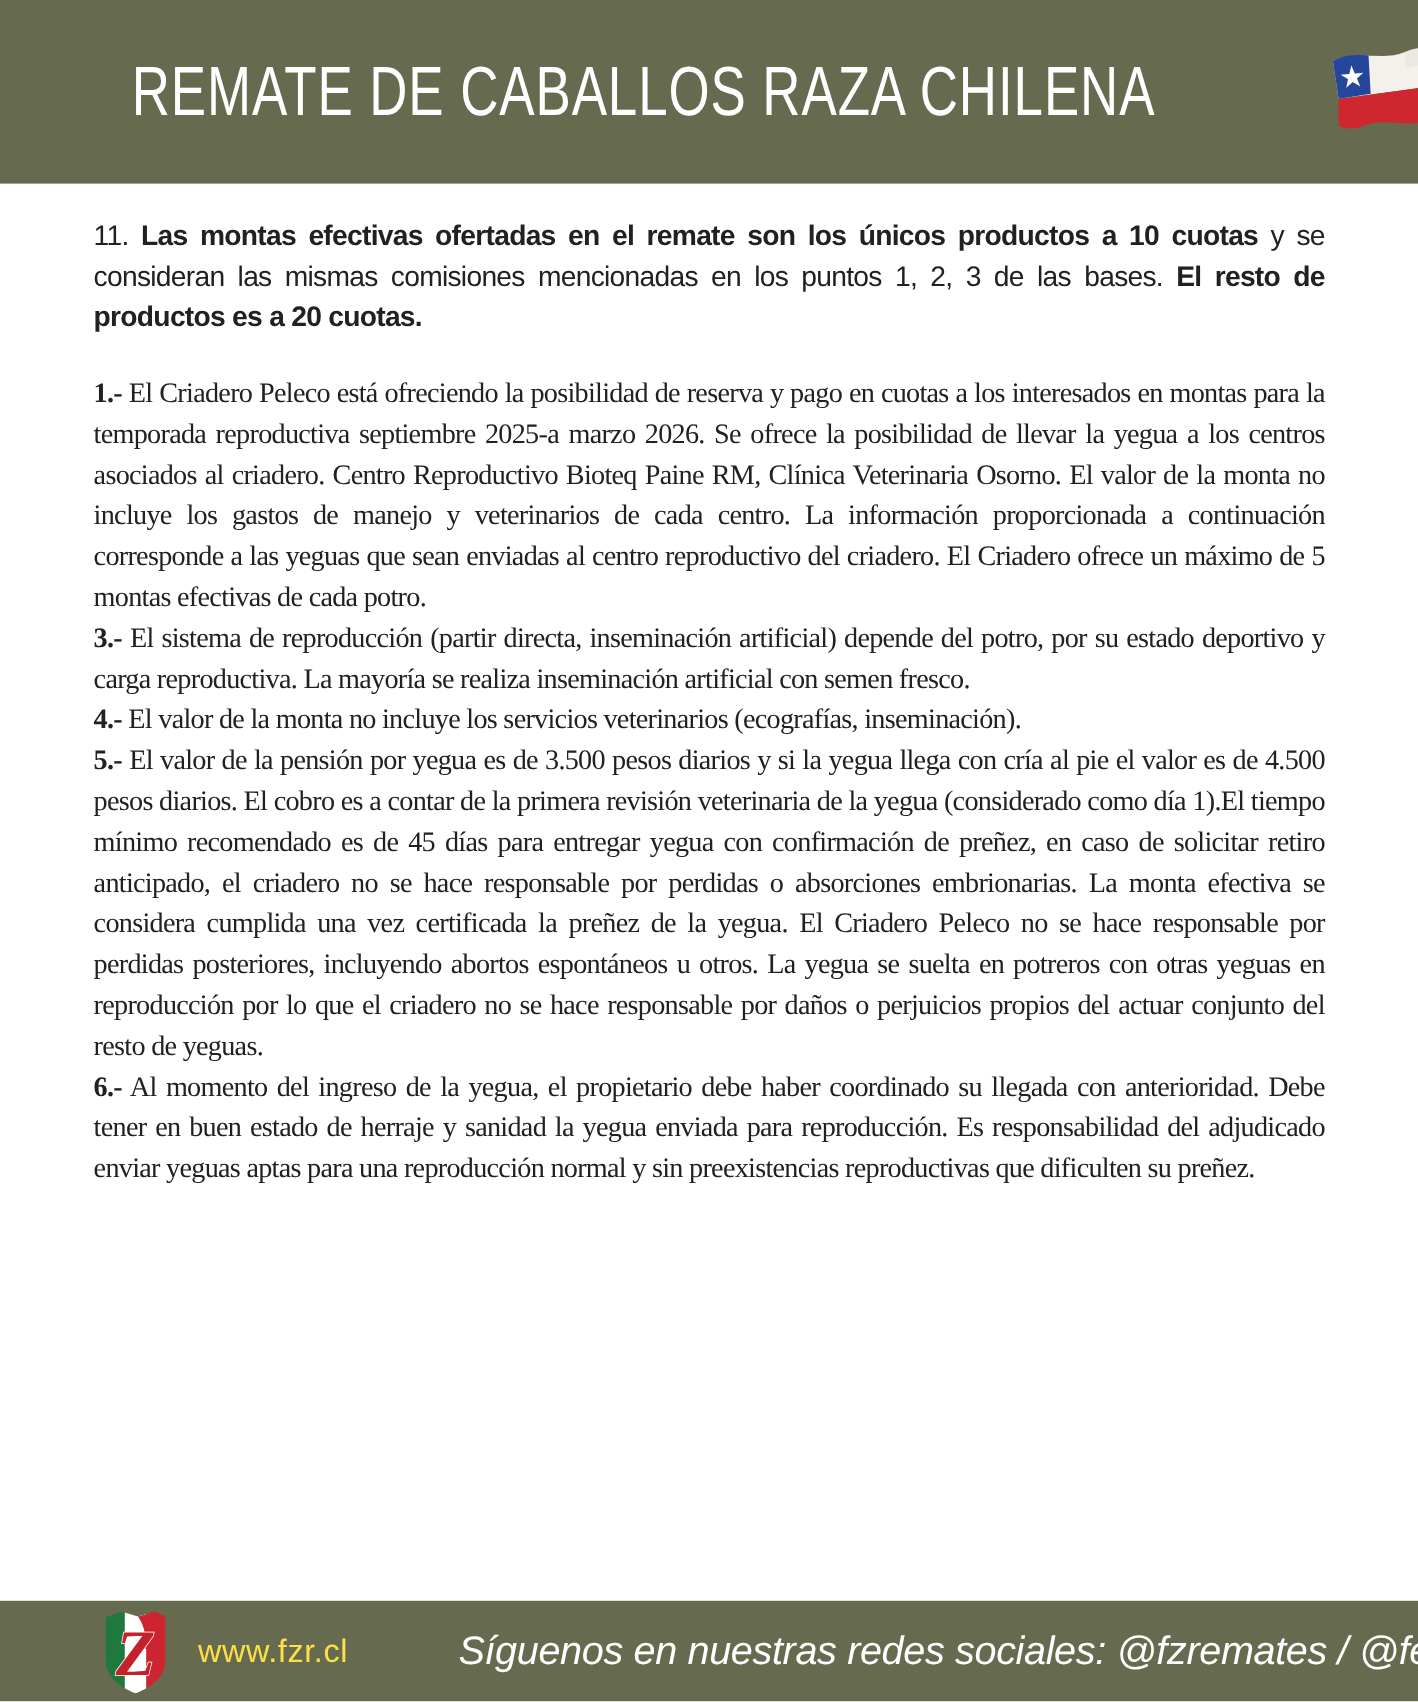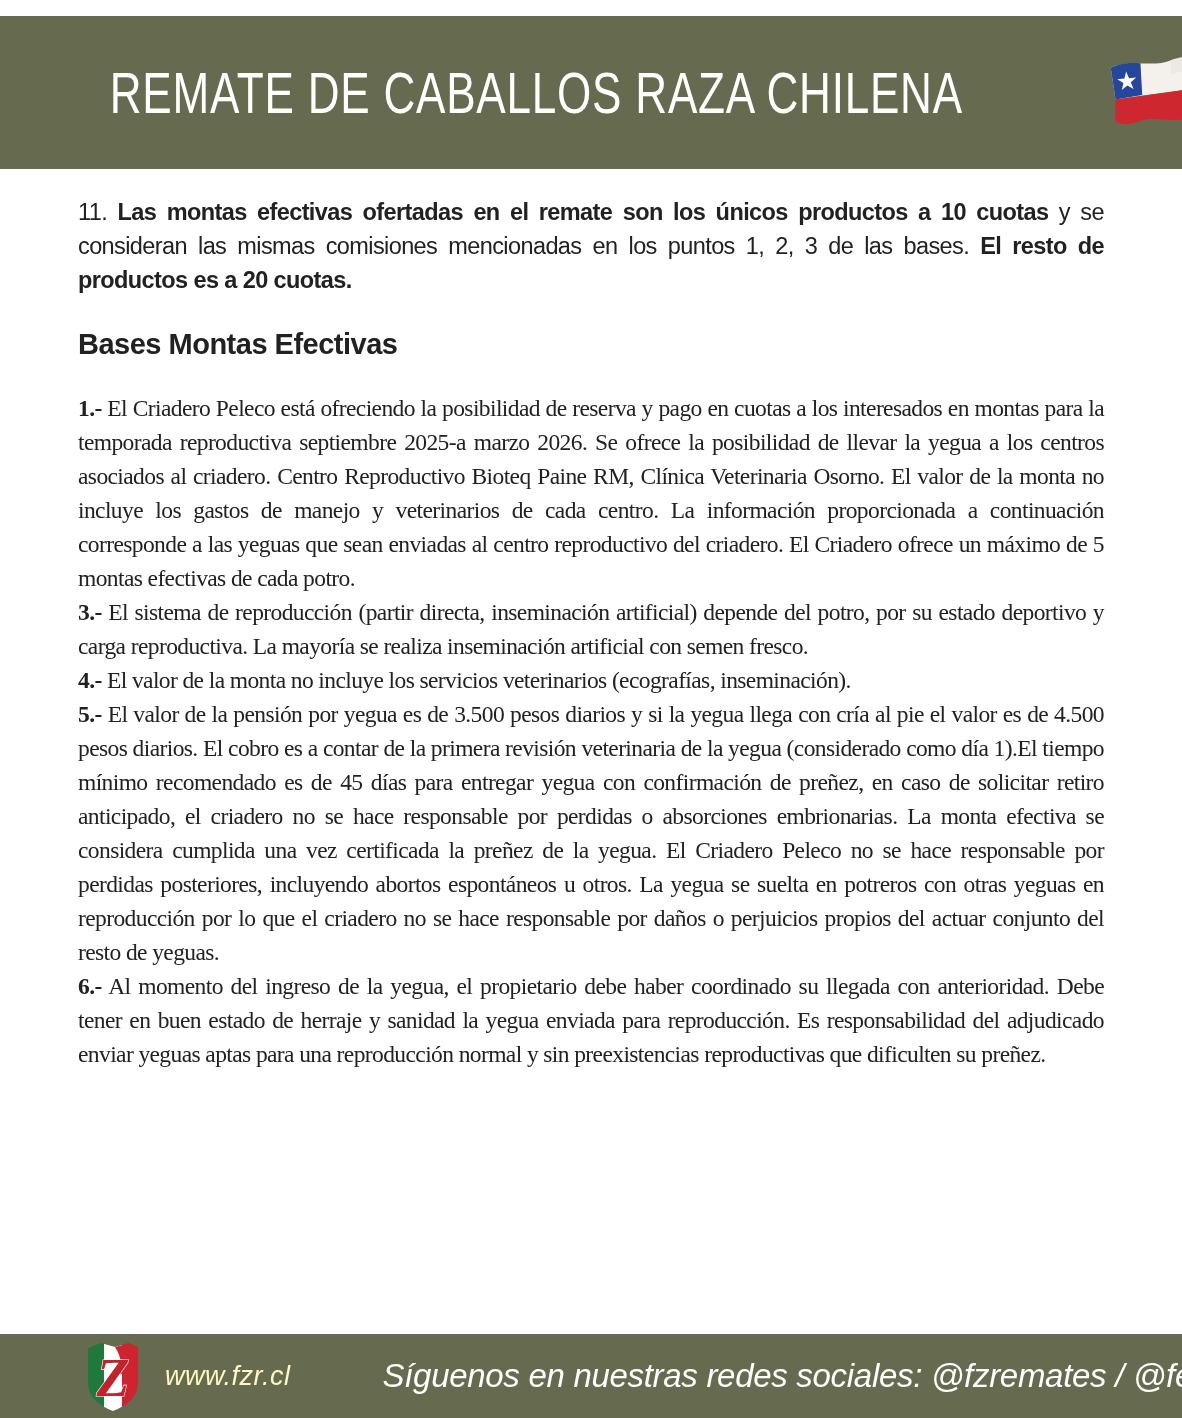--- a/index.html
+++ b/index.html
@@ -11,21 +11,21 @@
     margin: 0 auto;
     background: #ffffff;
     overflow: hidden;
     font-family: "Liberation Sans", sans-serif;
     color: var(--ink, #212121);
   }
 
   
   .header-band {
     position: absolute;
-    top: 16px; left: 0; right: 0;
+    top: 0; left: 0; right: 0;
     height: 153px;
     background: var(--band, #666A4E);
     display: flex;
     align-items: center;
     justify-content: center;
   }
   .doc-title {
     color: #ffffff;
     font-size: 58px;
     font-weight: 400;
@@ -37,21 +37,21 @@
   .flag-wrap {
     margin-left: 6px;
     display: inline-block;
     transform: rotate(-2deg);
   }
 
   
   .content {
     position: absolute;
     top: 153px; left: 0; right: 0; bottom: 84px;
-    padding: 42px 78px 0 78px;
+    padding: 26px 78px 0 78px;
     overflow: hidden;
   }
   .body-par {
     font-size: 23.5px;
     letter-spacing: -0.6px;
     line-height: 34px;
     text-align: justify;
     color: var(--ink, #212121);
   }
   .intro { margin-bottom: 0; }
@@ -76,22 +76,21 @@
     align-items: center;
   }
   .logo-wrap {
     margin-left: 85px;
     width: 56px;
     height: 72px;
     flex: 0 0 auto;
   }
   .footer-site {
     margin-left: 24px;
-    color: #fef9c3;
-    font-style: italic;
+    color: #fde047;
     font-size: 27px;
     letter-spacing: 0.5px;
     white-space: nowrap;
   }
   .footer-social {
     margin-left: 92px;
     color: #ffffff;
     font-style: italic;
     font-size: 33px;
     letter-spacing: -0.3px;
@@ -120,21 +119,20 @@
           <path d="M70,10 C82,6 92,8 96,10 L95,24 C86,20 78,22 70,24 Z" fill="#e7e2da" opacity="0.6"></path>
         </g>
       </svg>
     </span>
   </div>
 
   <div class="content">
 
     <p class="body-par intro"><span>11. </span><b>Las montas efectivas ofertadas en el remate son los únicos productos a 10 cuotas</b><span> y se consideran las mismas comisiones mencionadas en los puntos 1, 2, 3 de las bases. </span><b>El resto de productos es a 20 cuotas.</b></p>
 
-    <h2 class="section-heading">Bases Montas Efectivas</h2>
 
     <div class="items">
       <p class="body-par"><b class="item-num">1.-</b> <span>El Criadero Peleco está ofreciendo la posibilidad de reserva y pago en cuotas a los interesados en montas para la temporada reproductiva septiembre 2025-a marzo 2026. Se ofrece la posibilidad de llevar la yegua a los centros asociados al criadero. Centro Reproductivo Bioteq Paine RM, Clínica Veterinaria Osorno. El valor de la monta no incluye los gastos de manejo y veterinarios de cada centro. La información proporcionada a continuación corresponde a las yeguas que sean enviadas al centro reproductivo del criadero. El Criadero ofrece un máximo de 5 montas efectivas de cada potro.</span></p>
       <p class="body-par"><b class="item-num">3.-</b> <span>El sistema de reproducción (partir directa, inseminación artificial) depende del potro, por su estado deportivo y carga reproductiva. La mayoría se realiza inseminación artificial con semen fresco.</span></p>
       <p class="body-par"><b class="item-num">4.-</b> <span>El valor de la monta no incluye los servicios veterinarios (ecografías, inseminación).</span></p>
       <p class="body-par"><b class="item-num">5.-</b> <span>El valor de la pensión por yegua es de 3.500 pesos diarios y si la yegua llega con cría al pie el valor es de 4.500 pesos diarios. El cobro es a contar de la primera revisión veterinaria de la yegua (considerado como día 1).El tiempo mínimo recomendado es de 45 días para entregar yegua con confirmación de preñez, en caso de solicitar retiro anticipado, el criadero no se hace responsable por perdidas o absorciones embrionarias. La monta efectiva se considera cumplida una vez certificada la preñez de la yegua. El Criadero Peleco no se hace responsable por perdidas posteriores, incluyendo abortos espontáneos u otros. La yegua se suelta en potreros con otras yeguas en reproducción por lo que el criadero no se hace responsable por daños o perjuicios propios del actuar conjunto del resto de yeguas.</span></p>
       <p class="body-par"><b class="item-num">6.-</b> <span>Al momento del ingreso de la yegua, el propietario debe haber coordinado su llegada con anterioridad. Debe tener en buen estado de herraje y sanidad la yegua enviada para reproducción. Es responsabilidad del adjudicado enviar yeguas aptas para una reproducción normal y sin preexistencias reproductivas que dificulten su preñez.</span></p>
     </div>
 
   </div>

